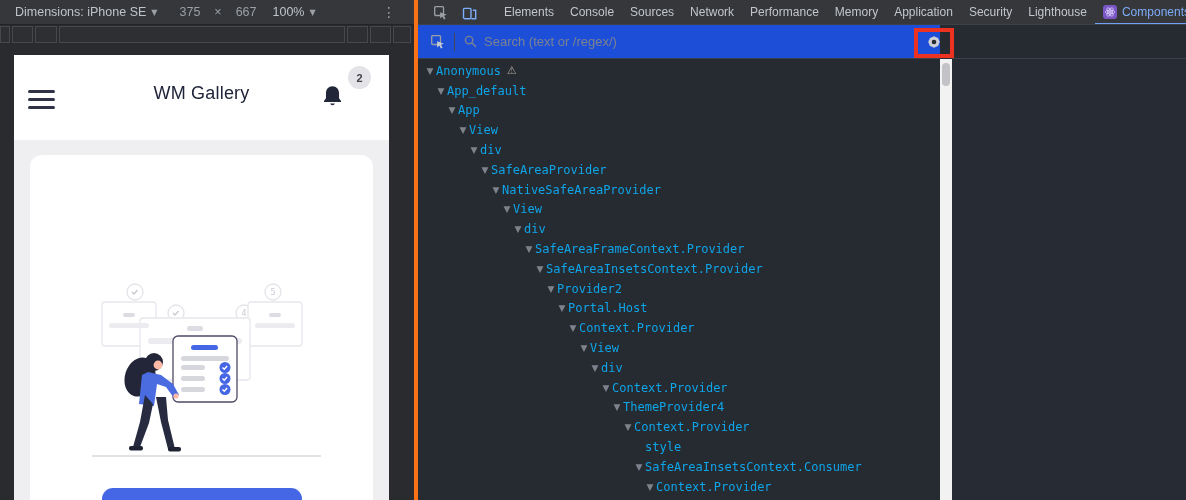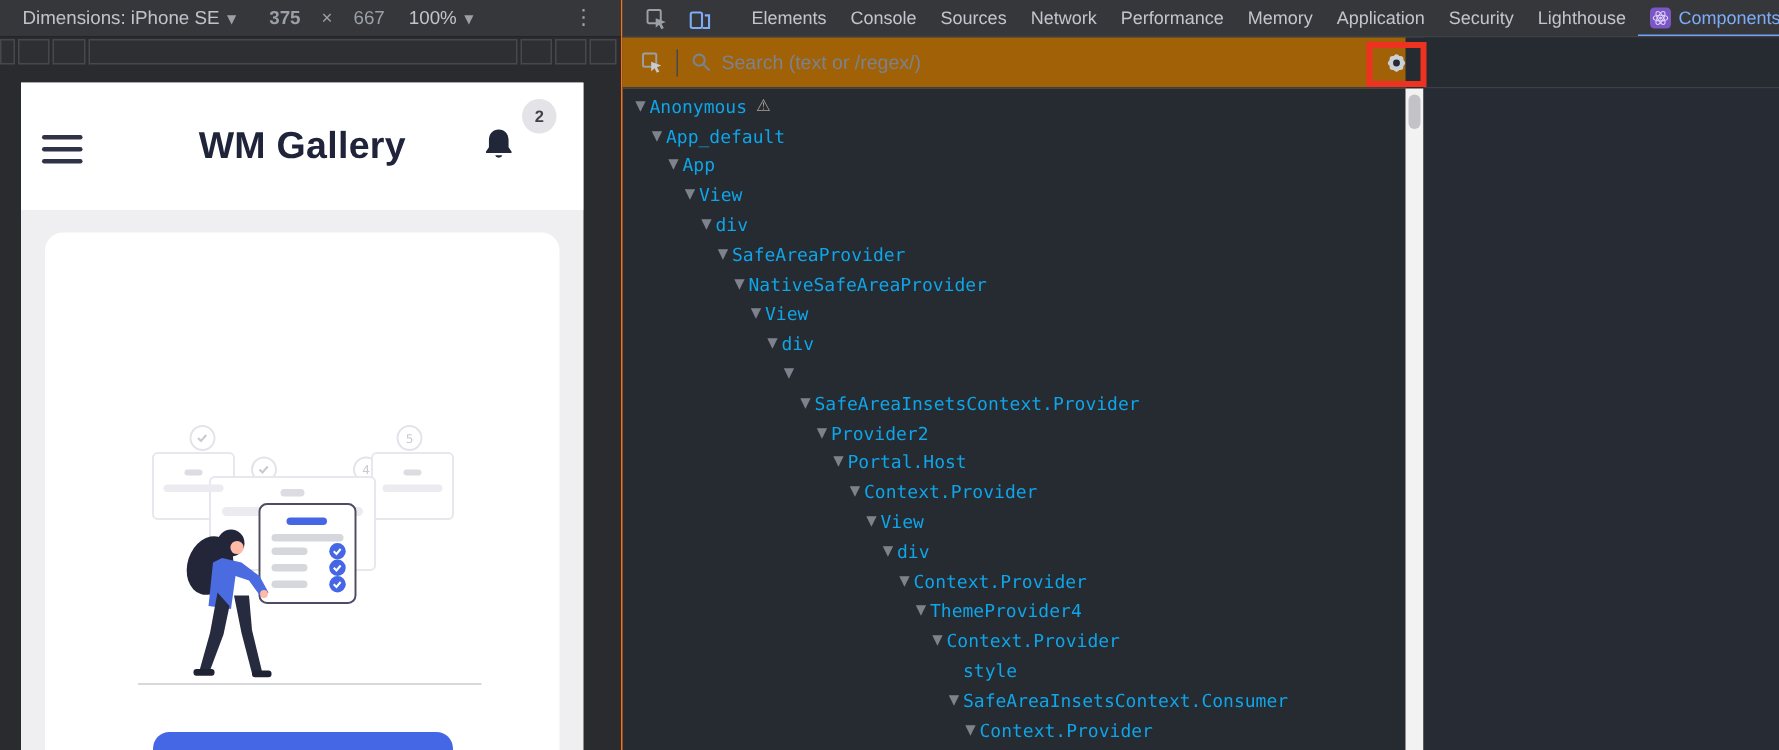--- a/index.html
+++ b/index.html
@@ -10,51 +10,51 @@
     -webkit-font-smoothing:antialiased;
   }
   
   .device-pane { position:absolute; left:0; top:0; width:414px; height:500px; background:#2a2b2f; }
   .device-toolbar {
     height:25px; background:#36373b; border-bottom:1px solid #232428;
     display:flex; align-items:center; font-size:12.5px; color:#bfc4ca; padding-left:15px;
   }
   .device-toolbar .num { color:#9aa0a6; }
   .caret { color:#9aa0a6; font-size:8px; margin-left:5px; font-family:"DejaVu Sans", sans-serif; }
-  .dt-gap-lg { margin-left:22px;font-weight:bold; } .dt-gap-sm { margin-left:14px; } .dt-gap-md { margin-left:16px; }
+  .dt-gap-lg { margin-left:22px; } .dt-gap-sm { margin-left:14px; } .dt-gap-md { margin-left:16px; }
   .kebab { margin-left:auto; margin-right:18px; color:#9aa0a6; font-size:14px; font-family:"DejaVu Sans", sans-serif; cursor:default; }
   .ruler-strip { position:absolute; top:26px; left:0; height:17px; width:411px; }
   .ruler-seg { position:absolute; top:0; height:17px; border:1px solid #47484c; background:#2e2f33; }
   
   .phone { position:absolute; left:14px; top:55px; width:375px; height:445px; background:#efeff1; overflow:hidden; }
   .phone-header { position:relative; height:85px; background:#ffffff; }
   .hamburger { position:absolute; left:14px; top:35px; width:27px; cursor:pointer; }
   .hamburger div { height:2.5px; background:#2f3345; border-radius:2px; margin-bottom:5.5px; }
-  .app-title { position:absolute; left:0; right:0; top:28px; text-align:center; font-size:25px; font-weight:700; color:#20243a; letter-spacing:.2px; }
+  .app-title { position:absolute; left:0; right:0; top:28px; text-align:center; font-size:18px; font-weight:400; color:#20243a; letter-spacing:.2px; }
   .bell { position:absolute; right:44px; top:29px; cursor:pointer; }
   .badge { position:absolute; right:18px; top:11px; width:23px; height:23px; border-radius:50%; background:#e4e4e8; color:#41414b; font-size:11px; font-weight:600; display:flex; align-items:center; justify-content:center; }
   .card { position:absolute; left:16px; right:16px; top:100px; height:420px; background:#ffffff; border-radius:12px; }
   .illustration { position:absolute; left:54px; top:125px; }
   .cta-button { position:absolute; left:72px; top:333px; width:200px; height:34px; background:#4667e5; border-radius:11px; border:none; cursor:pointer; }
   
-  .devtools { position:absolute; left:414px; top:0; width:772px; height:500px; background:#262a31; border-left:1px solid #f97316; }
+  .devtools { position:absolute; left:414px; top:0; width:772px; height:500px; background:#262a31; border-left:4px solid #f97316; }
   .tabbar {
     height:25px; background:#36373b; border-bottom:1px solid #3d4147;
     display:flex; align-items:center; font-size:12px; color:#c2c6cc; white-space:nowrap; overflow:hidden; padding-left:8px;
   }
   .tb-icon { display:flex; align-items:center; padding:0 7px; cursor:pointer; color:#9aa0a6; }
   .tb-icon.active-blue { color:#7dacf8; }
   .tb-divider { width:1px; height:16px; background:#4a4e55; margin:0 6px; }
   .tab { display:flex; align-items:center; gap:5px; height:25px; padding:0 8px; cursor:pointer; border-bottom:2px solid transparent; }
   .tab.active { color:#7dacf8; border-bottom-color:#70a1f6; }
   .react-badge { display:inline-flex; width:14px; height:14px; border-radius:3px; background:#7a57c5; align-items:center; justify-content:center; }
   
   .rdt-toolbar-left {
     position:absolute; left:0; top:25px; width:522px; height:34px;
-    border-bottom:1px solid #3a3f4a; display:flex; align-items:center; padding-left:10px; background:#a16207;
+    border-bottom:1px solid #3a3f4a; display:flex; align-items:center; padding-left:10px; background:#1d4ed8;
   }
   .rdt-toolbar-right { position:absolute; left:534px; top:25px; right:0; height:34px; border-bottom:1px solid #3a3f4a; background:#262a31; }
   .rdt-divider { width:1px; height:18px; background:#434854; margin:0 9px 0 7px; }
   .search-input {
     flex:1; background:transparent; border:none; outline:none;
     font-size:13px; color:#d5d9df; margin-left:7px; font-family:"Liberation Sans", sans-serif;
   }
   .search-input::placeholder { color:#7b8290; }
   .gear-btn { position:absolute; left:508px; top:34px; width:16px; height:16px; cursor:pointer; }
   .red-box { position:absolute; left:496px; top:28px; width:40px; height:30px; border:4px solid #ee3222; z-index:6; }
@@ -277,21 +277,21 @@
     <div class="tree">
         <div class="trow" style="padding-left: 6px;"><span class="arrow">▼</span><span class="cname">Anonymous</span><span class="warn">⚠</span></div>
         <div class="trow" style="padding-left: 17px;"><span class="arrow">▼</span><span class="cname">App_default</span></div>
         <div class="trow" style="padding-left: 28px;"><span class="arrow">▼</span><span class="cname">App</span></div>
         <div class="trow" style="padding-left: 39px;"><span class="arrow">▼</span><span class="cname">View</span></div>
         <div class="trow" style="padding-left: 50px;"><span class="arrow">▼</span><span class="cname">div</span></div>
         <div class="trow" style="padding-left: 61px;"><span class="arrow">▼</span><span class="cname">SafeAreaProvider</span></div>
         <div class="trow" style="padding-left: 72px;"><span class="arrow">▼</span><span class="cname">NativeSafeAreaProvider</span></div>
         <div class="trow" style="padding-left: 83px;"><span class="arrow">▼</span><span class="cname">View</span></div>
         <div class="trow" style="padding-left: 94px;"><span class="arrow">▼</span><span class="cname">div</span></div>
-        <div class="trow" style="padding-left: 105px;"><span class="arrow">▼</span></div>
+        <div class="trow" style="padding-left: 105px;"><span class="arrow">▼</span><span class="cname">SafeAreaFrameContext.Provider</span></div>
         <div class="trow" style="padding-left: 116px;"><span class="arrow">▼</span><span class="cname">SafeAreaInsetsContext.Provider</span></div>
         <div class="trow" style="padding-left: 127px;"><span class="arrow">▼</span><span class="cname">Provider2</span></div>
         <div class="trow" style="padding-left: 138px;"><span class="arrow">▼</span><span class="cname">Portal.Host</span></div>
         <div class="trow" style="padding-left: 149px;"><span class="arrow">▼</span><span class="cname">Context.Provider</span></div>
         <div class="trow" style="padding-left: 160px;"><span class="arrow">▼</span><span class="cname">View</span></div>
         <div class="trow" style="padding-left: 171px;"><span class="arrow">▼</span><span class="cname">div</span></div>
         <div class="trow" style="padding-left: 182px;"><span class="arrow">▼</span><span class="cname">Context.Provider</span></div>
         <div class="trow" style="padding-left: 193px;"><span class="arrow">▼</span><span class="cname">ThemeProvider4</span></div>
         <div class="trow" style="padding-left: 204px;"><span class="arrow">▼</span><span class="cname">Context.Provider</span></div>
         <div class="trow" style="padding-left: 215px;"><span class="spacer"></span><span class="cname">style</span></div>

